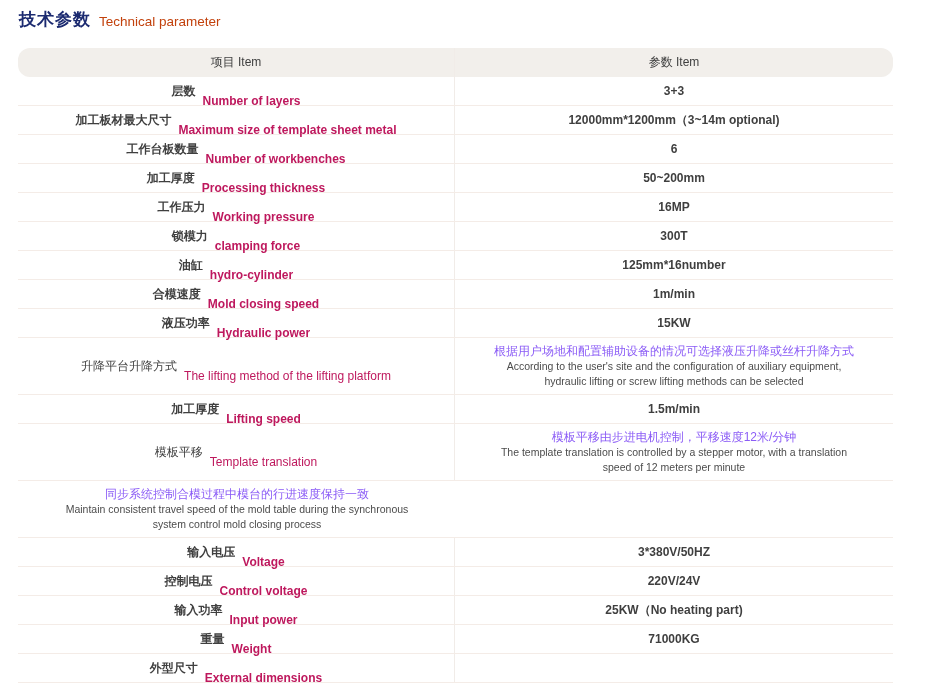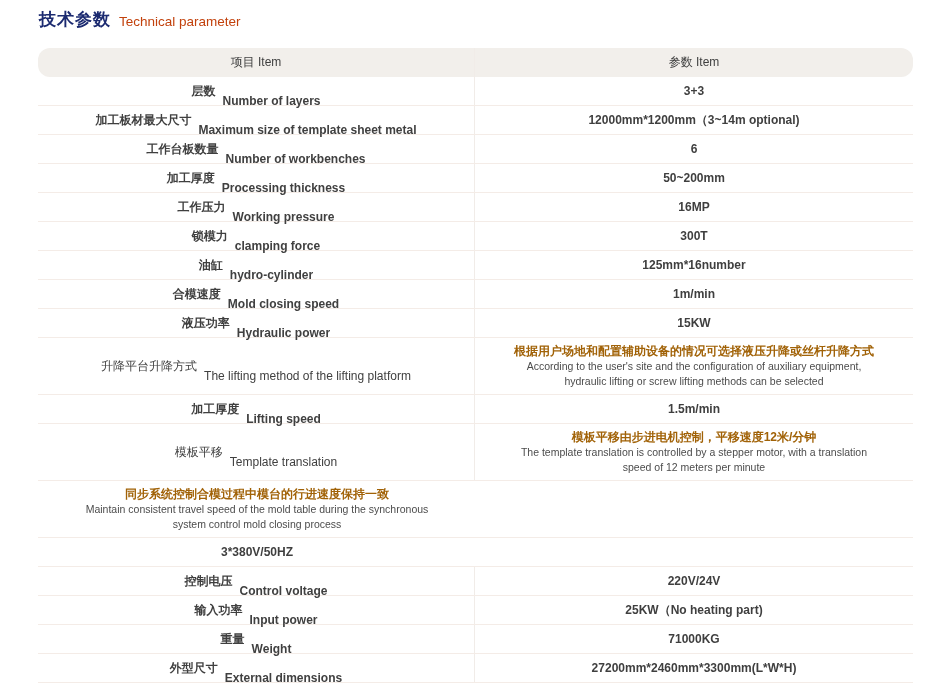--- a/index.html
+++ b/index.html
@@ -3,21 +3,21 @@
 <meta charset="utf-8">
 <style>
   * { margin: 0; padding: 0; box-sizing: border-box; }
   html, body {
     width: 947px; height: 685px;
     background: #ffffff;
     font-family: "Liberation Sans", "DejaVu Sans", sans-serif;
     color: #3f3f3f;
     overflow: hidden;
   }
-  .page { width: 892px; height: 685px; padding-left: 20px; }
+  .page { width: 892px; height: 685px; }
 
   
   .title-bar {
     height: 48px;
     padding: 9px 0 0 19px;
     display: flex;
     align-items: flex-start;
   }
   .title-zh {
     color: #1b2a70;
@@ -59,29 +59,29 @@
     text-align: center;
     font-size: 12px;
   }
   .cell.c-left  { width: 437px; border-right: 1px solid #f1ece8; }
   .cell.c-right { width: 438px; }
   .t-header .cell.c-left { width: 437px; }
   .row-std { height: 29px; font-weight: bold; }
   .row-multi { height: 57px; }
 
   .label-zh { color: #3f3f3f; }
-  .label-en { color: #404040; margin-left: 7px; margin-top: 20px; }
+  .label-en { color: #be185d; margin-left: 7px; margin-top: 20px; }
 
   .multi-val {
     display: flex;
     flex-direction: column;
     justify-content: center;
     line-height: 15px;
   }
-  .multi-val .v-zh { font-size: 12px; color: #a16207; font-weight: bold; }
+  .multi-val .v-zh { font-size: 12px; color: #8b5cf6; }
   .multi-val .v-en { font-size: 10.5px; color: #4c4c4c; }
 </style>
 </head>
 <body>
 
 <div class="page">
 
   <div class="title-bar">
     <span class="title-zh">技术参数</span>
     <span class="title-en">Technical parameter</span>
@@ -200,20 +200,24 @@
 
     <div class="t-row row-multi">
       <div class="cell c-right multi-val">
         <div class="v-zh">同步系统控制合模过程中模台的行进速度保持一致</div>
         <div class="v-en">Maintain consistent travel speed of the mold table during the synchronous</div>
         <div class="v-en">system control mold closing process</div>
       </div>
     </div>
 
     <div class="t-row row-std">
+      <div class="cell c-left">
+          <span class="label-zh">输入电压</span>
+          <span class="label-en">Voltage</span>
+        </div>
       <div class="cell c-right">3*380V/50HZ</div>
     </div>
 
     <div class="t-row row-std">
       <div class="cell c-left">
           <span class="label-zh">控制电压</span>
           <span class="label-en">Control voltage</span>
         </div>
       <div class="cell c-right">220V/24V</div>
     </div>
@@ -232,17 +236,16 @@
           <span class="label-en">Weight</span>
         </div>
       <div class="cell c-right">71000KG</div>
     </div>
 
     <div class="t-row row-std">
       <div class="cell c-left">
           <span class="label-zh">外型尺寸</span>
           <span class="label-en">External dimensions</span>
         </div>
-      <div class="cell c-right">27200mm*2460mm*3300mm(L*W*H)</div>
     </div>
 
   </div>
 </div>
 
 </body></html>

